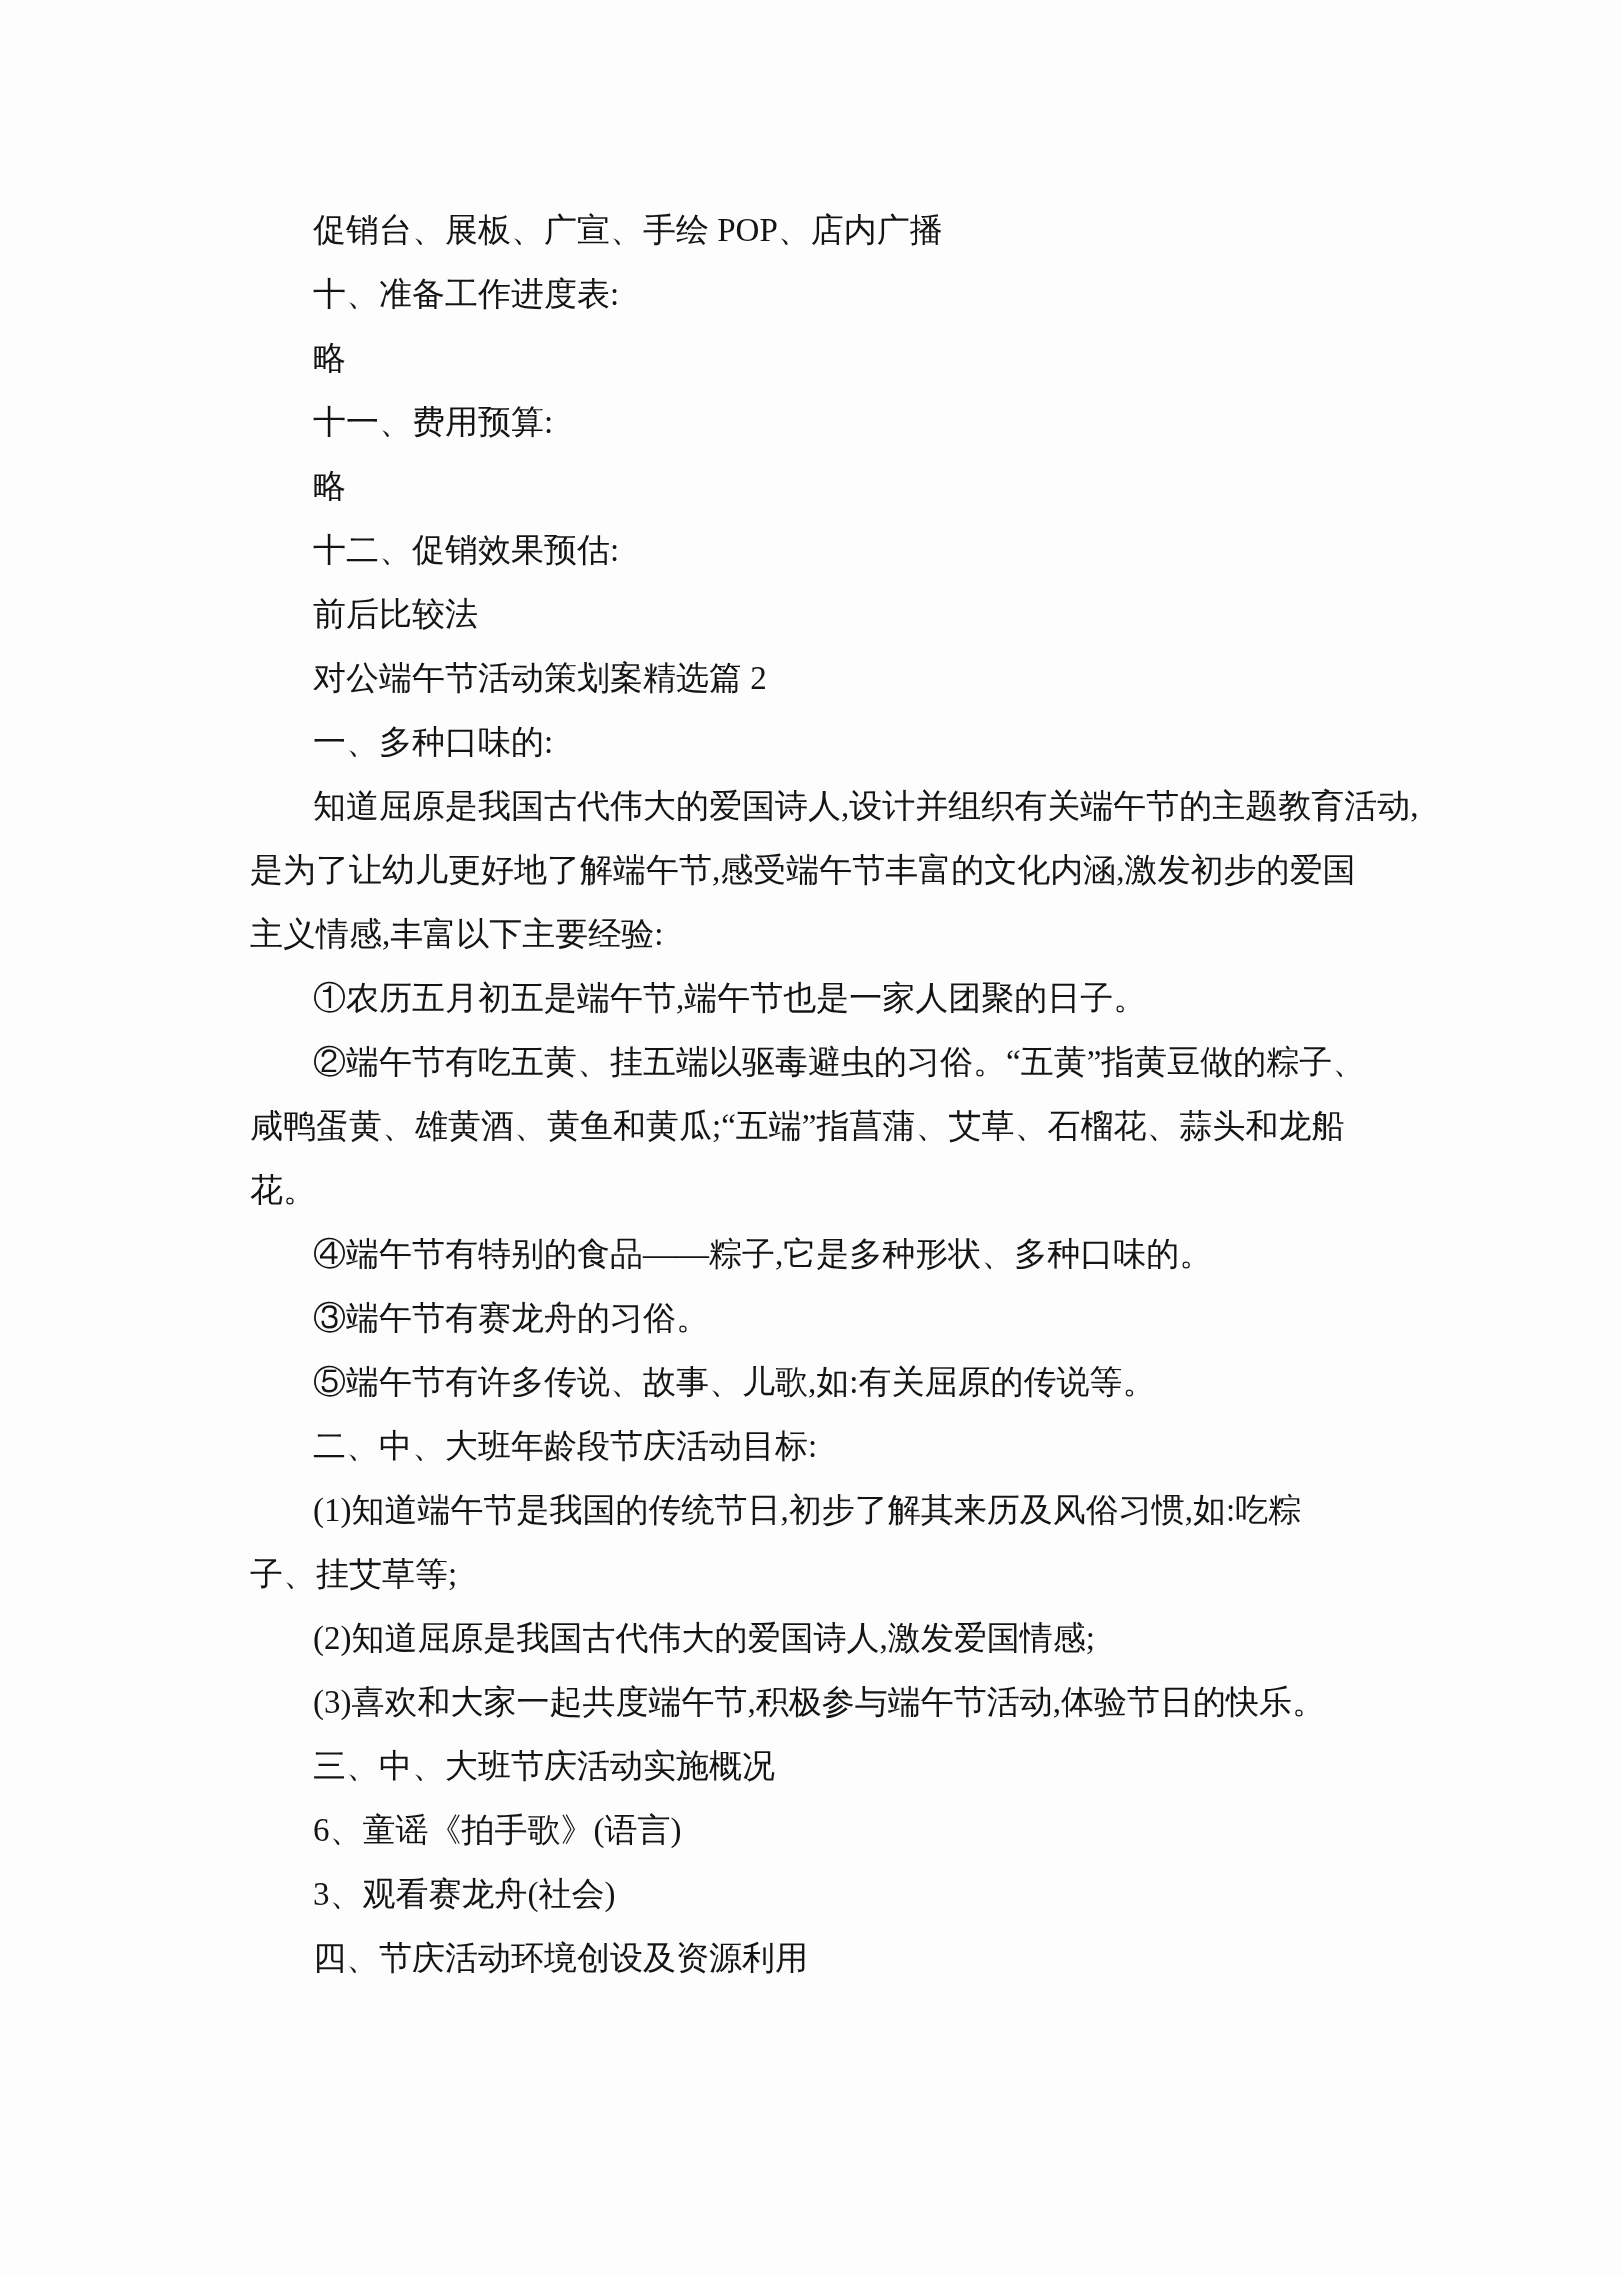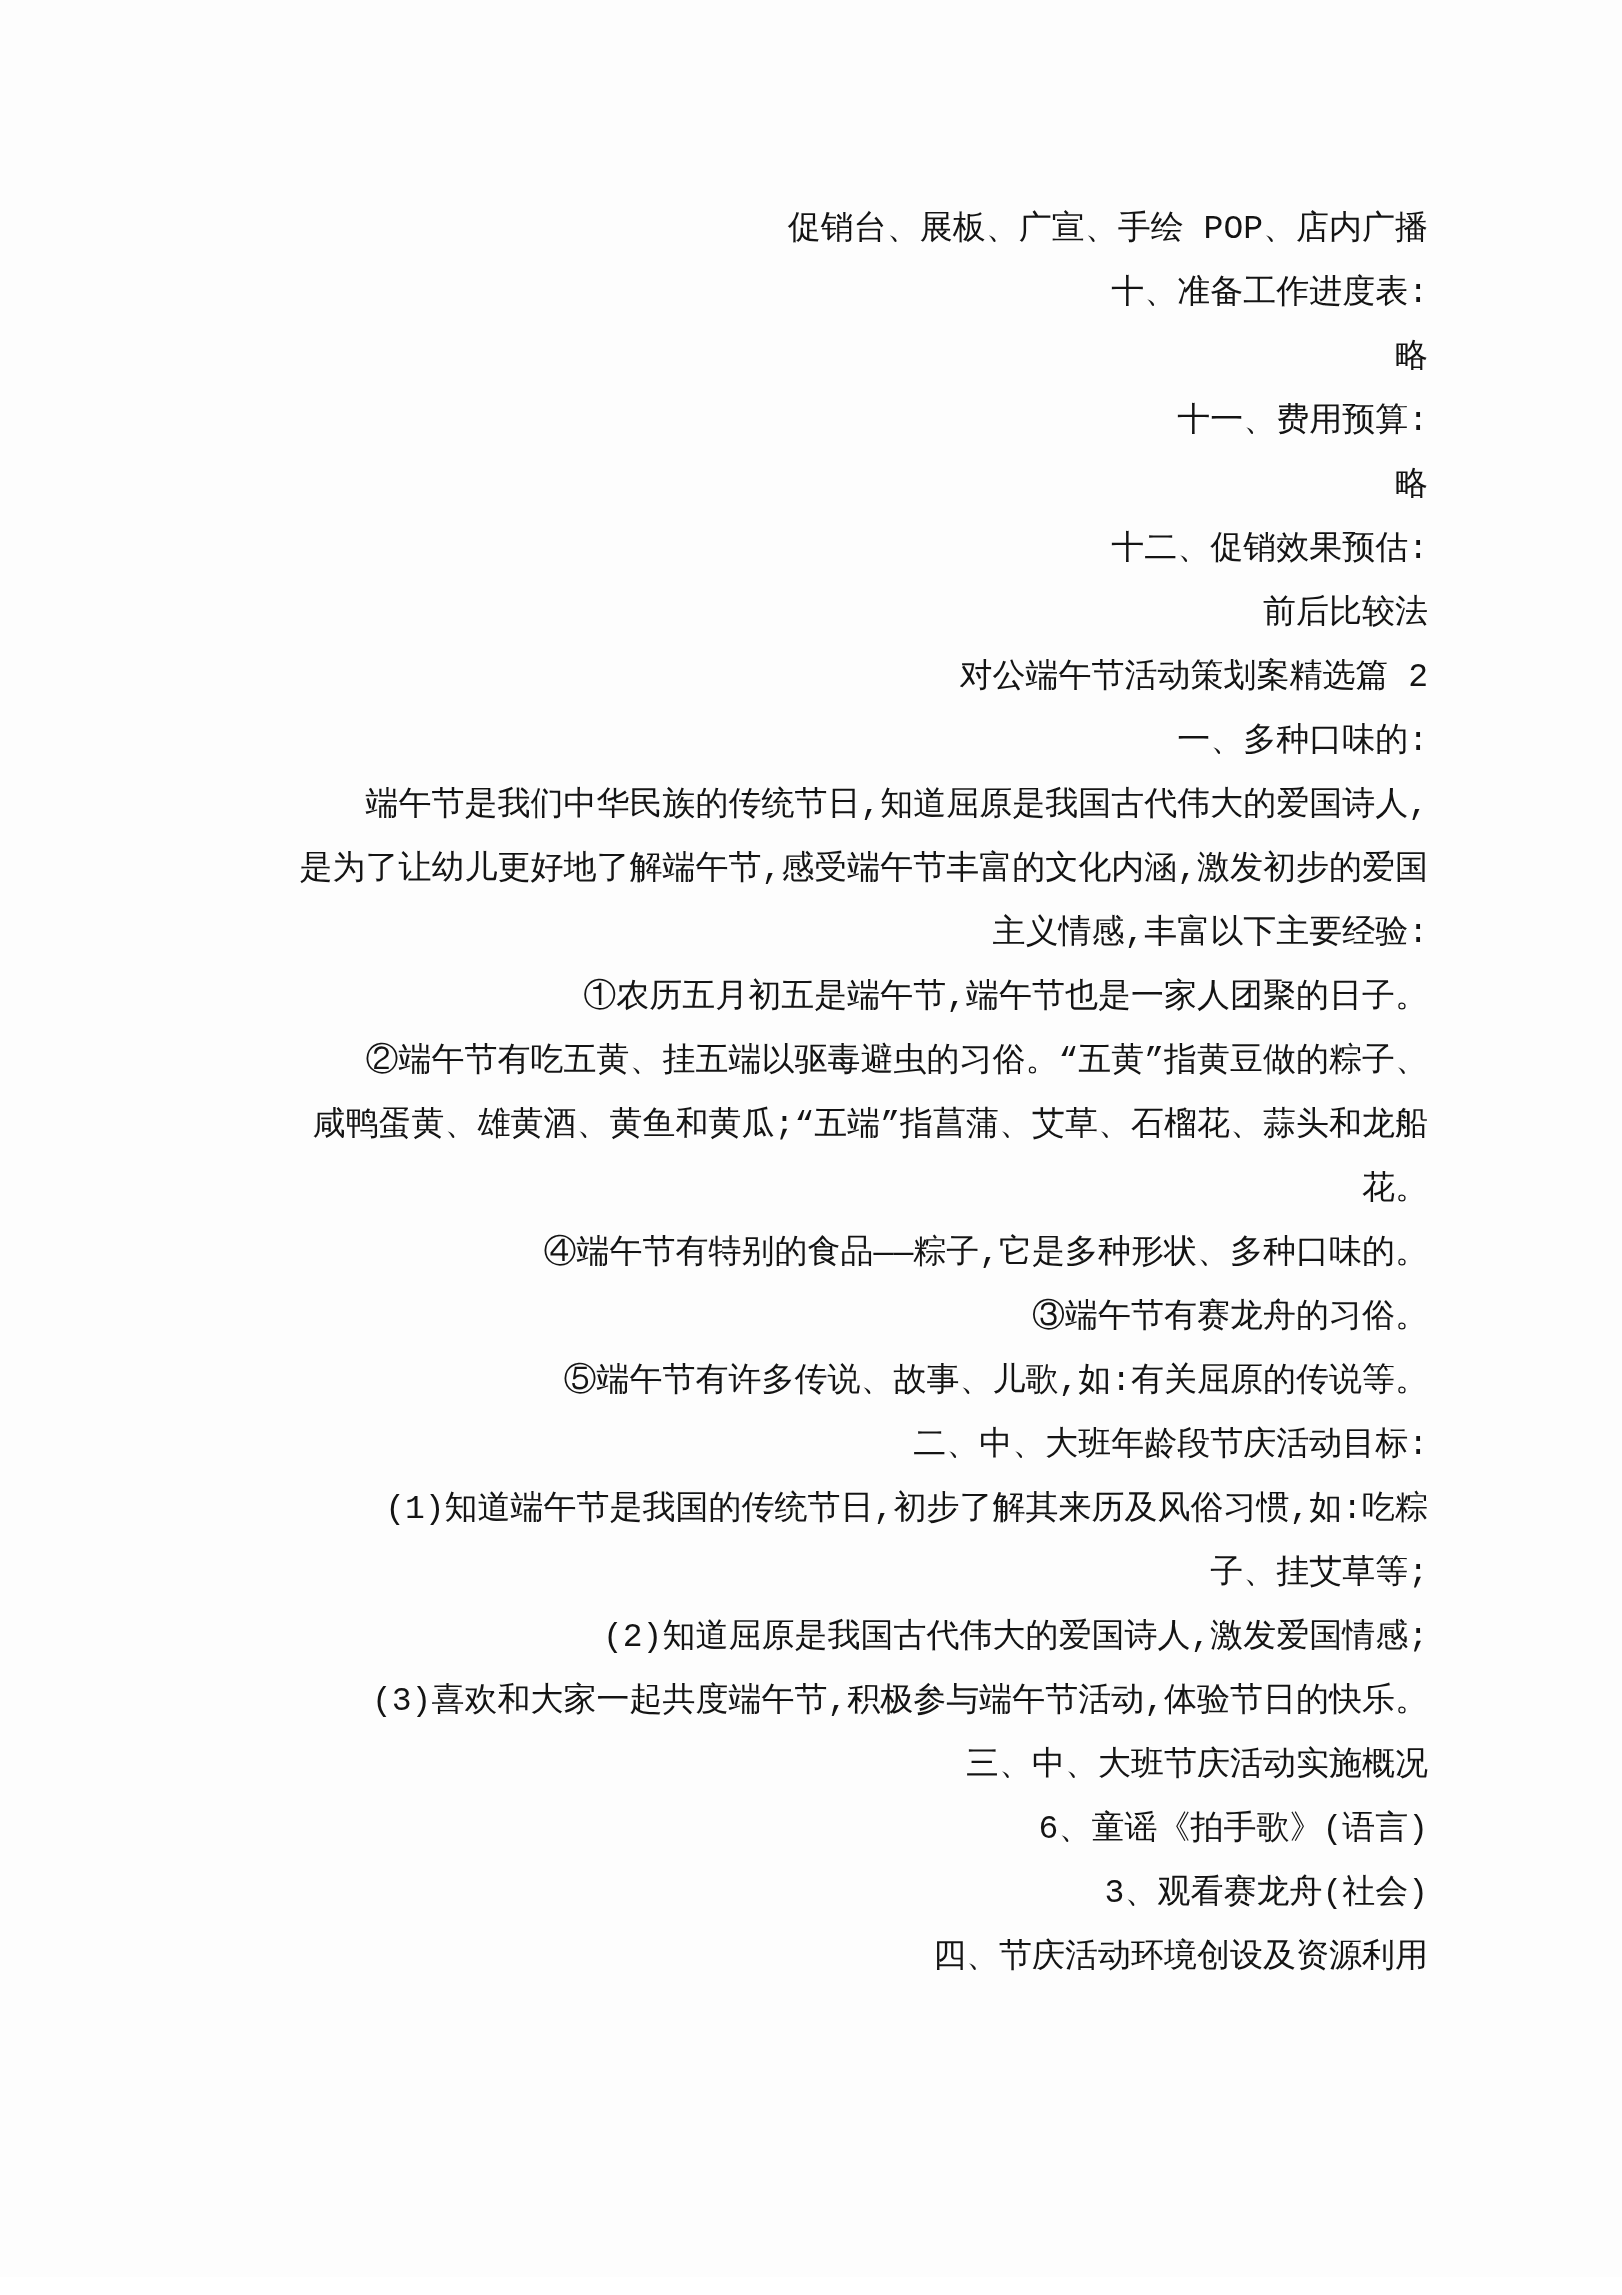--- a/index.html
+++ b/index.html
@@ -6,22 +6,21 @@
     margin: 0;
     padding: 0;
     background: #ffffff;
   }
   .page {
     position: relative;
     width: 1623px;
     height: 2277px;
     background: #fdfdfd;
     overflow: hidden;
-    font-family: Liberation Mono, monospace;
-    text-align: right;
+    font-family: Liberation Serif, serif;
   }
   .text-block {
     position: absolute;
     top: 198px;
     left: 250px;
     width: 1178px;
     color: #141414;
   }
   .line {
     font-size: 33px;
@@ -41,21 +40,21 @@
   <div class="text-block">
       <div class="line indent">促销台、展板、广宣、手绘 POP、店内广播</div>
       <div class="line indent">十、准备工作进度表:</div>
       <div class="line indent">略</div>
       <div class="line indent">十一、费用预算:</div>
       <div class="line indent">略</div>
       <div class="line indent">十二、促销效果预估:</div>
       <div class="line indent">前后比较法</div>
       <div class="line indent">对公端午节活动策划案精选篇 2</div>
       <div class="line indent">一、多种口味的:</div>
-      <div class="line indent">端午节是我们中华民族的传统节日,知道屈原是我国古代伟大的爱国诗人,</div>
+      <div class="line indent">知道屈原是我国古代伟大的爱国诗人,设计并组织有关端午节的主题教育活动,</div>
       <div class="line">是为了让幼儿更好地了解端午节,感受端午节丰富的文化内涵,激发初步的爱国</div>
       <div class="line">主义情感,丰富以下主要经验:</div>
       <div class="line indent">①农历五月初五是端午节,端午节也是一家人团聚的日子。</div>
       <div class="line indent">②端午节有吃五黄、挂五端以驱毒避虫的习俗。“五黄”指黄豆做的粽子、</div>
       <div class="line">咸鸭蛋黄、雄黄酒、黄鱼和黄瓜;“五端”指菖蒲、艾草、石榴花、蒜头和龙船</div>
       <div class="line">花。</div>
       <div class="line indent">④端午节有特别的食品——粽子,它是多种形状、多种口味的。</div>
       <div class="line indent">③端午节有赛龙舟的习俗。</div>
       <div class="line indent">⑤端午节有许多传说、故事、儿歌,如:有关屈原的传说等。</div>
       <div class="line indent">二、中、大班年龄段节庆活动目标:</div>

